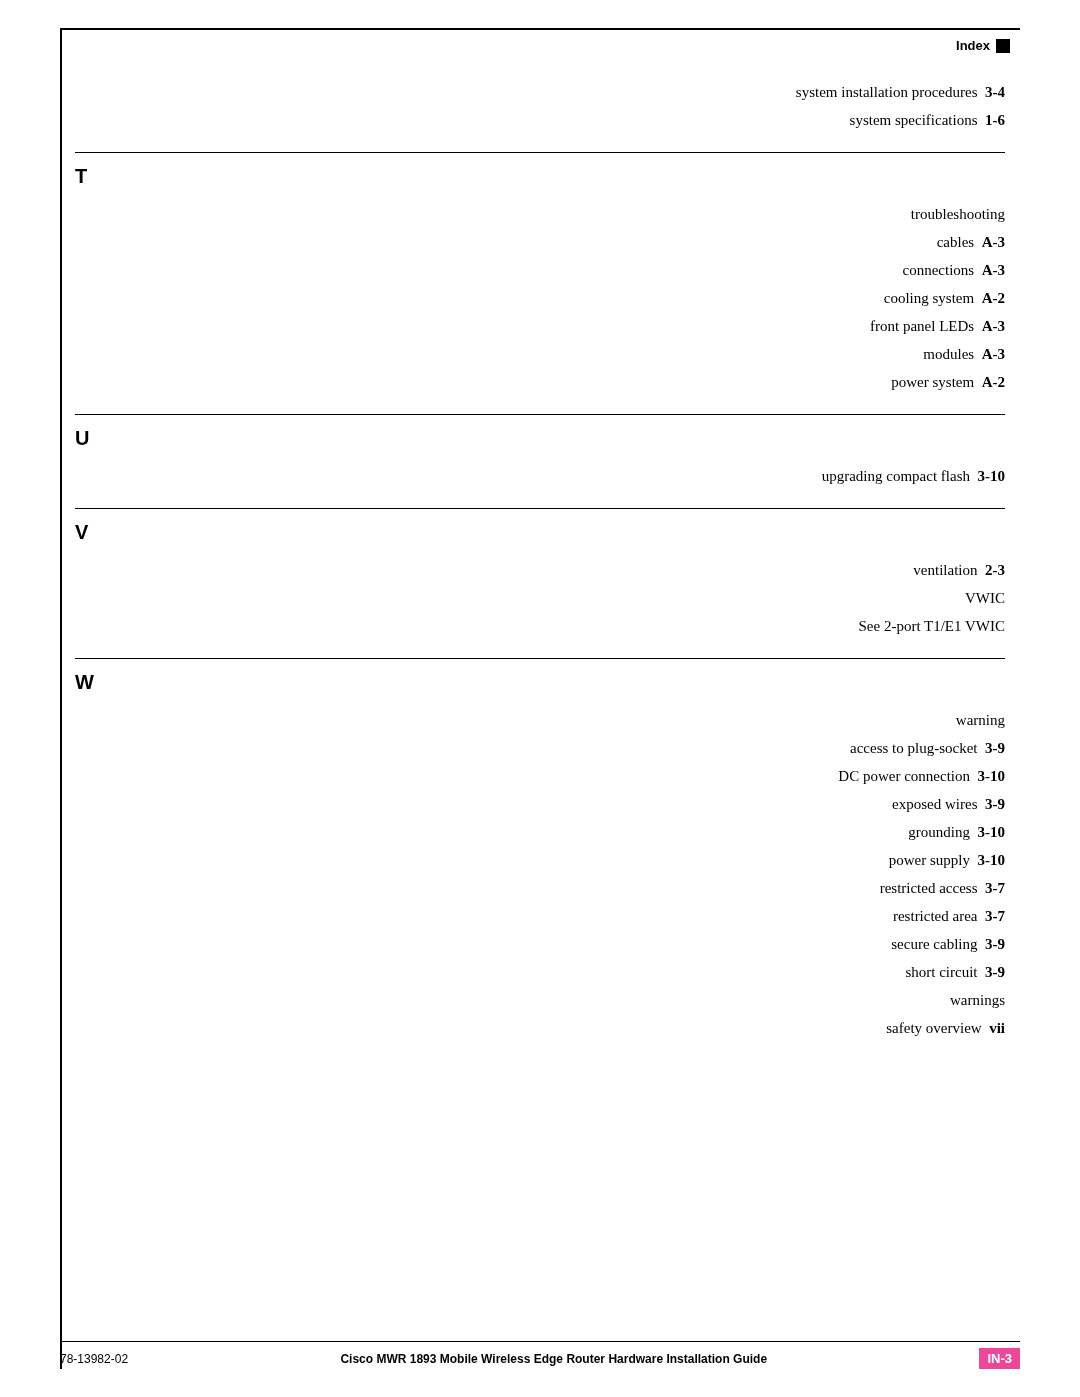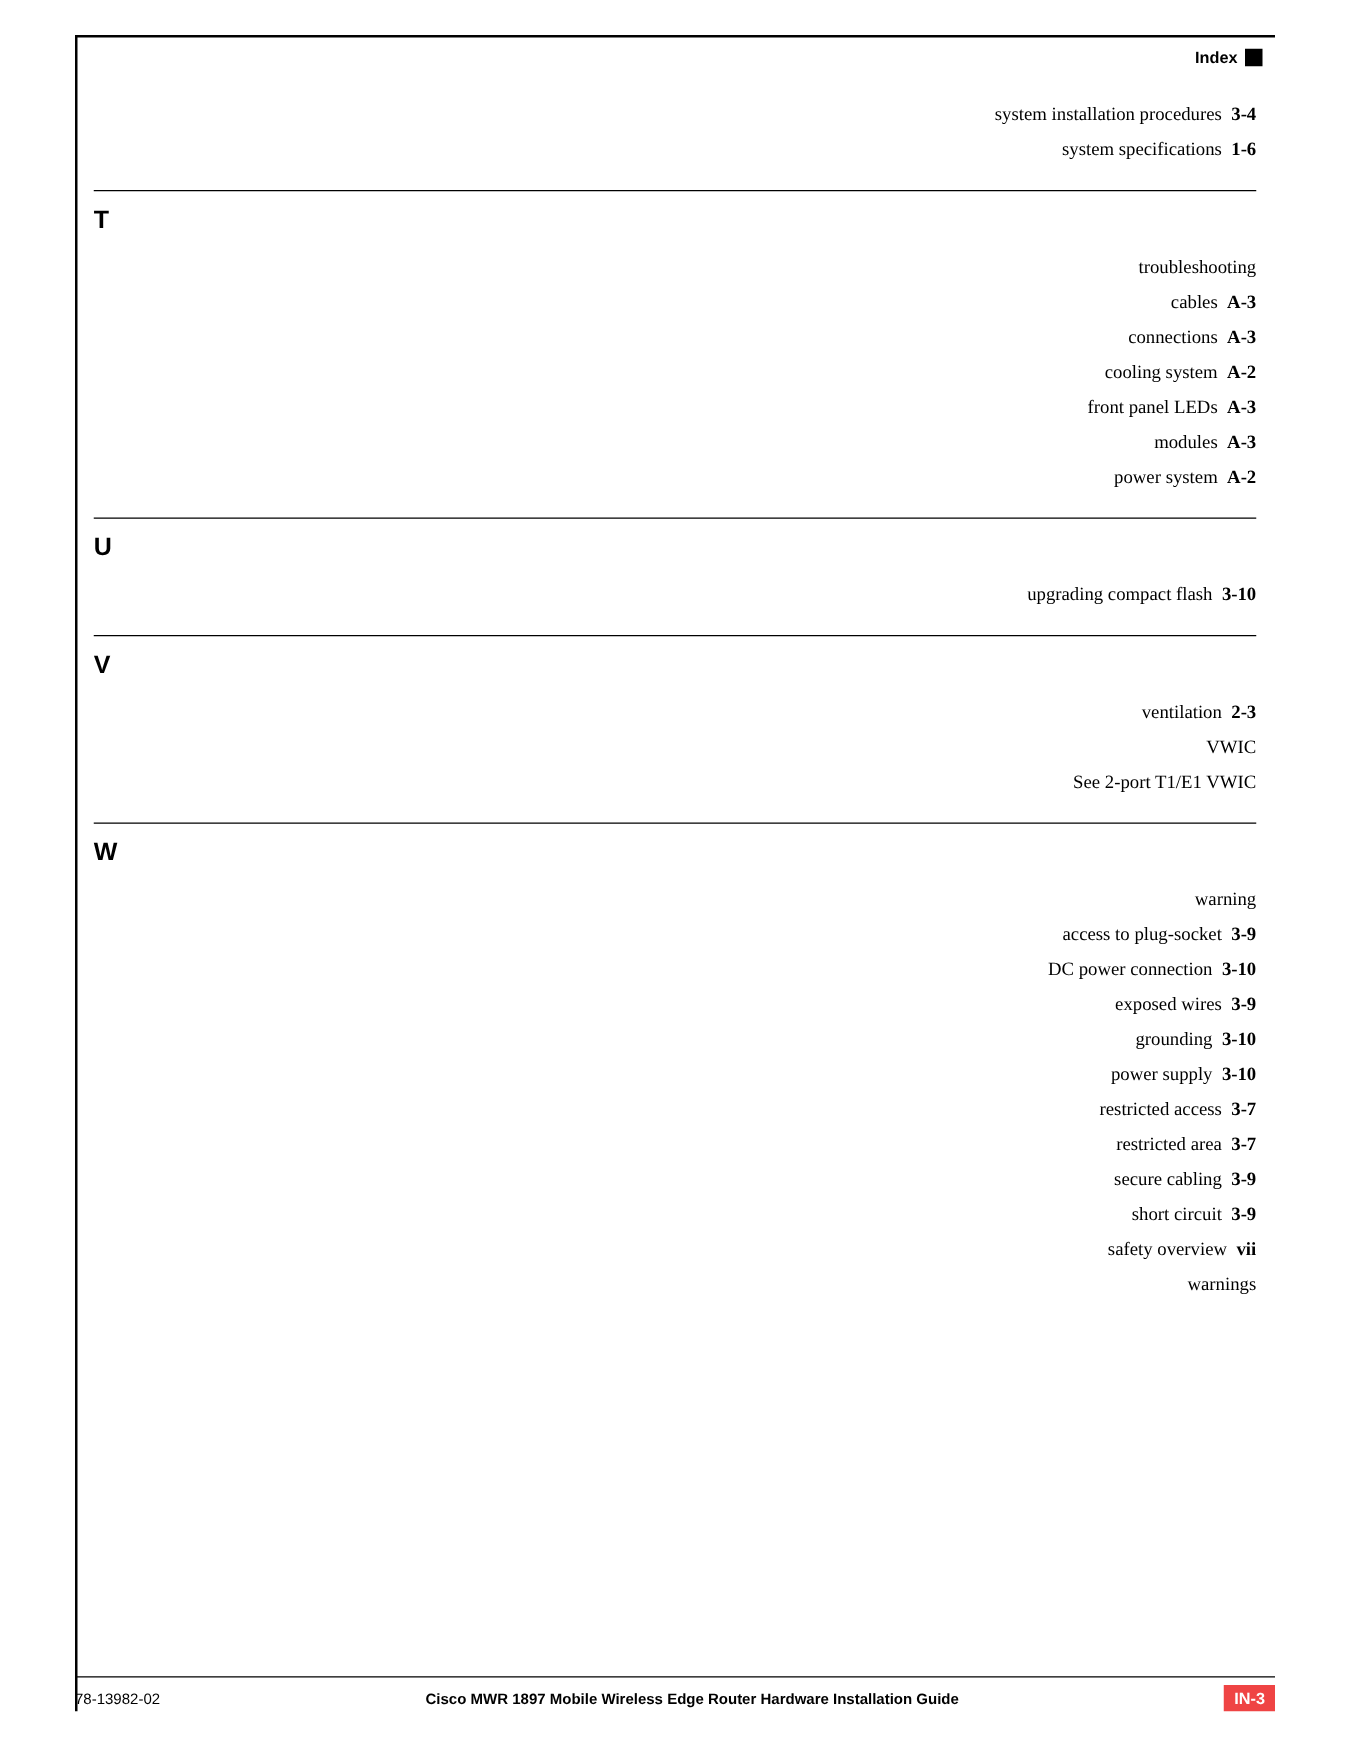--- a/index.html
+++ b/index.html
@@ -140,21 +140,21 @@
       flex: 1;
     }
 
     .footer-right {
       display: flex;
       align-items: center;
       gap: 4px;
     }
 
     .footer-page-box {
-      background: #ef4444;
+      background: #ec4899;
       color: #fff;
       font-size: 13px;
       font-weight: bold;
       font-family: Arial, sans-serif;
       padding: 3px 8px;
     }
 
     
     .left-bar {
       position: absolute;
@@ -261,33 +261,33 @@
     </div>
     <div class="entry entry-sub">
       restricted area &nbsp;<span class="page-ref">3-7</span>
     </div>
     <div class="entry entry-sub">
       secure cabling &nbsp;<span class="page-ref">3-9</span>
     </div>
     <div class="entry entry-sub">
       short circuit &nbsp;<span class="page-ref">3-9</span>
     </div>
+    <div class="entry entry-main">
+      warnings
+    </div>
     <div class="entry entry-sub">
       safety overview &nbsp;<span class="page-ref">vii</span>
-    </div>
-    <div class="entry entry-main">
-      warnings
     </div>
 
   </div>
 
   <div class="footer">
     <div class="footer-top-line"></div>
     <div class="footer-content">
       <div class="footer-left">78-13982-02</div>
-      <div class="footer-center">Cisco MWR 1897 Mobile Wireless Edge Router Hardware Installation Guide</div>
+      <div class="footer-center">Cisco MWR 1893 Mobile Wireless Edge Router Hardware Installation Guide</div>
       <div class="footer-right">
         <div class="footer-page-box">IN-3</div>
       </div>
     </div>
   </div>
 
 </div>
 
 </body></html>

